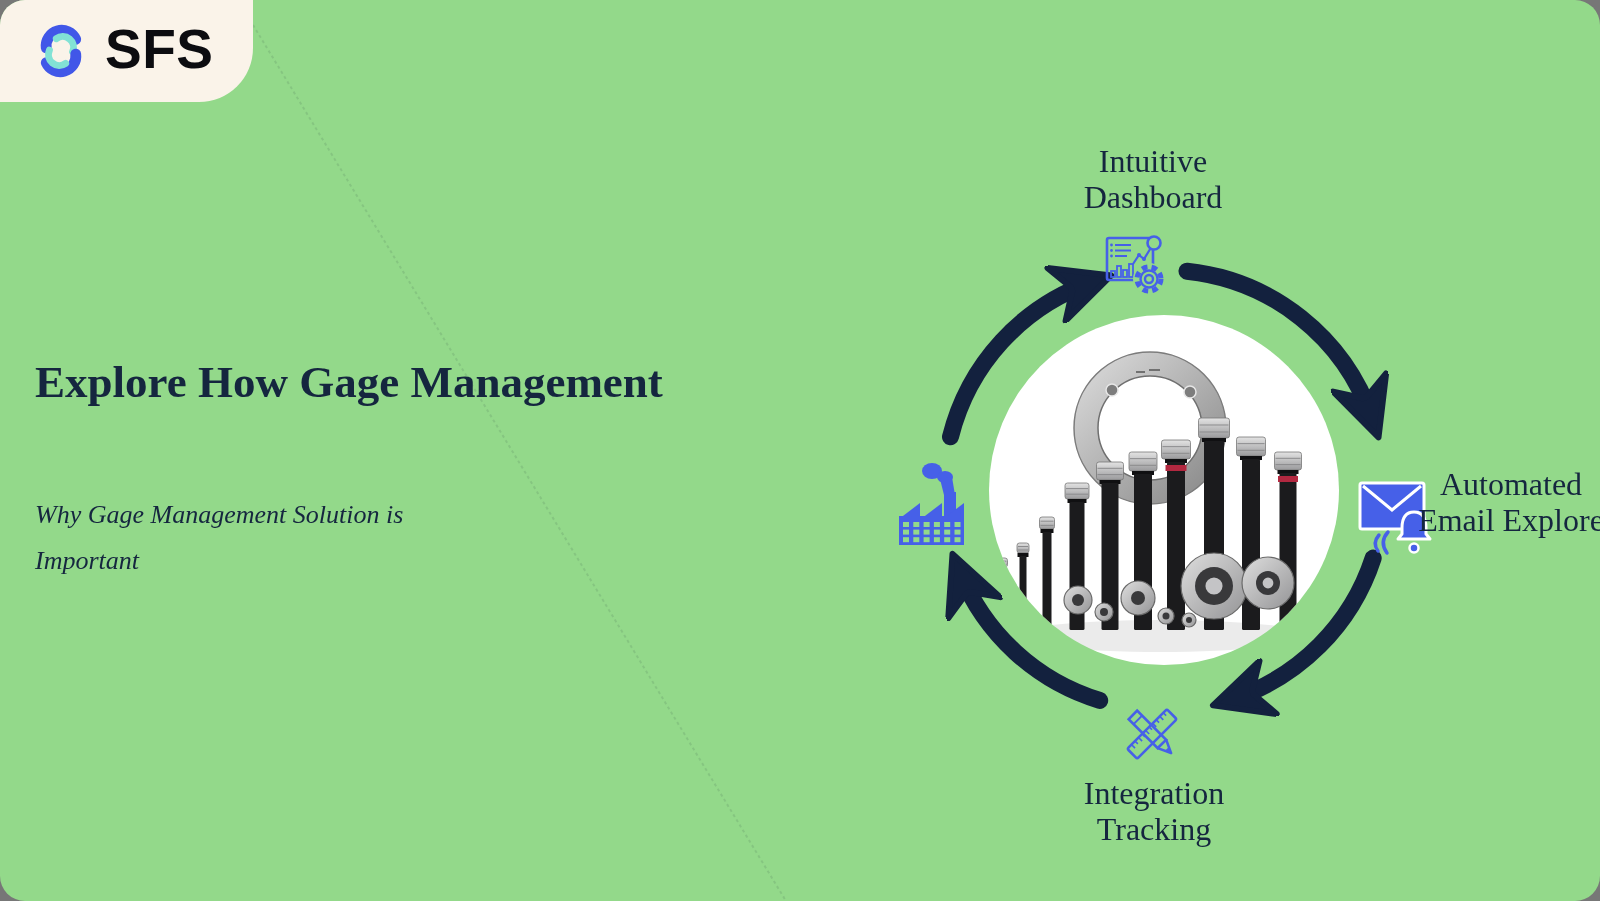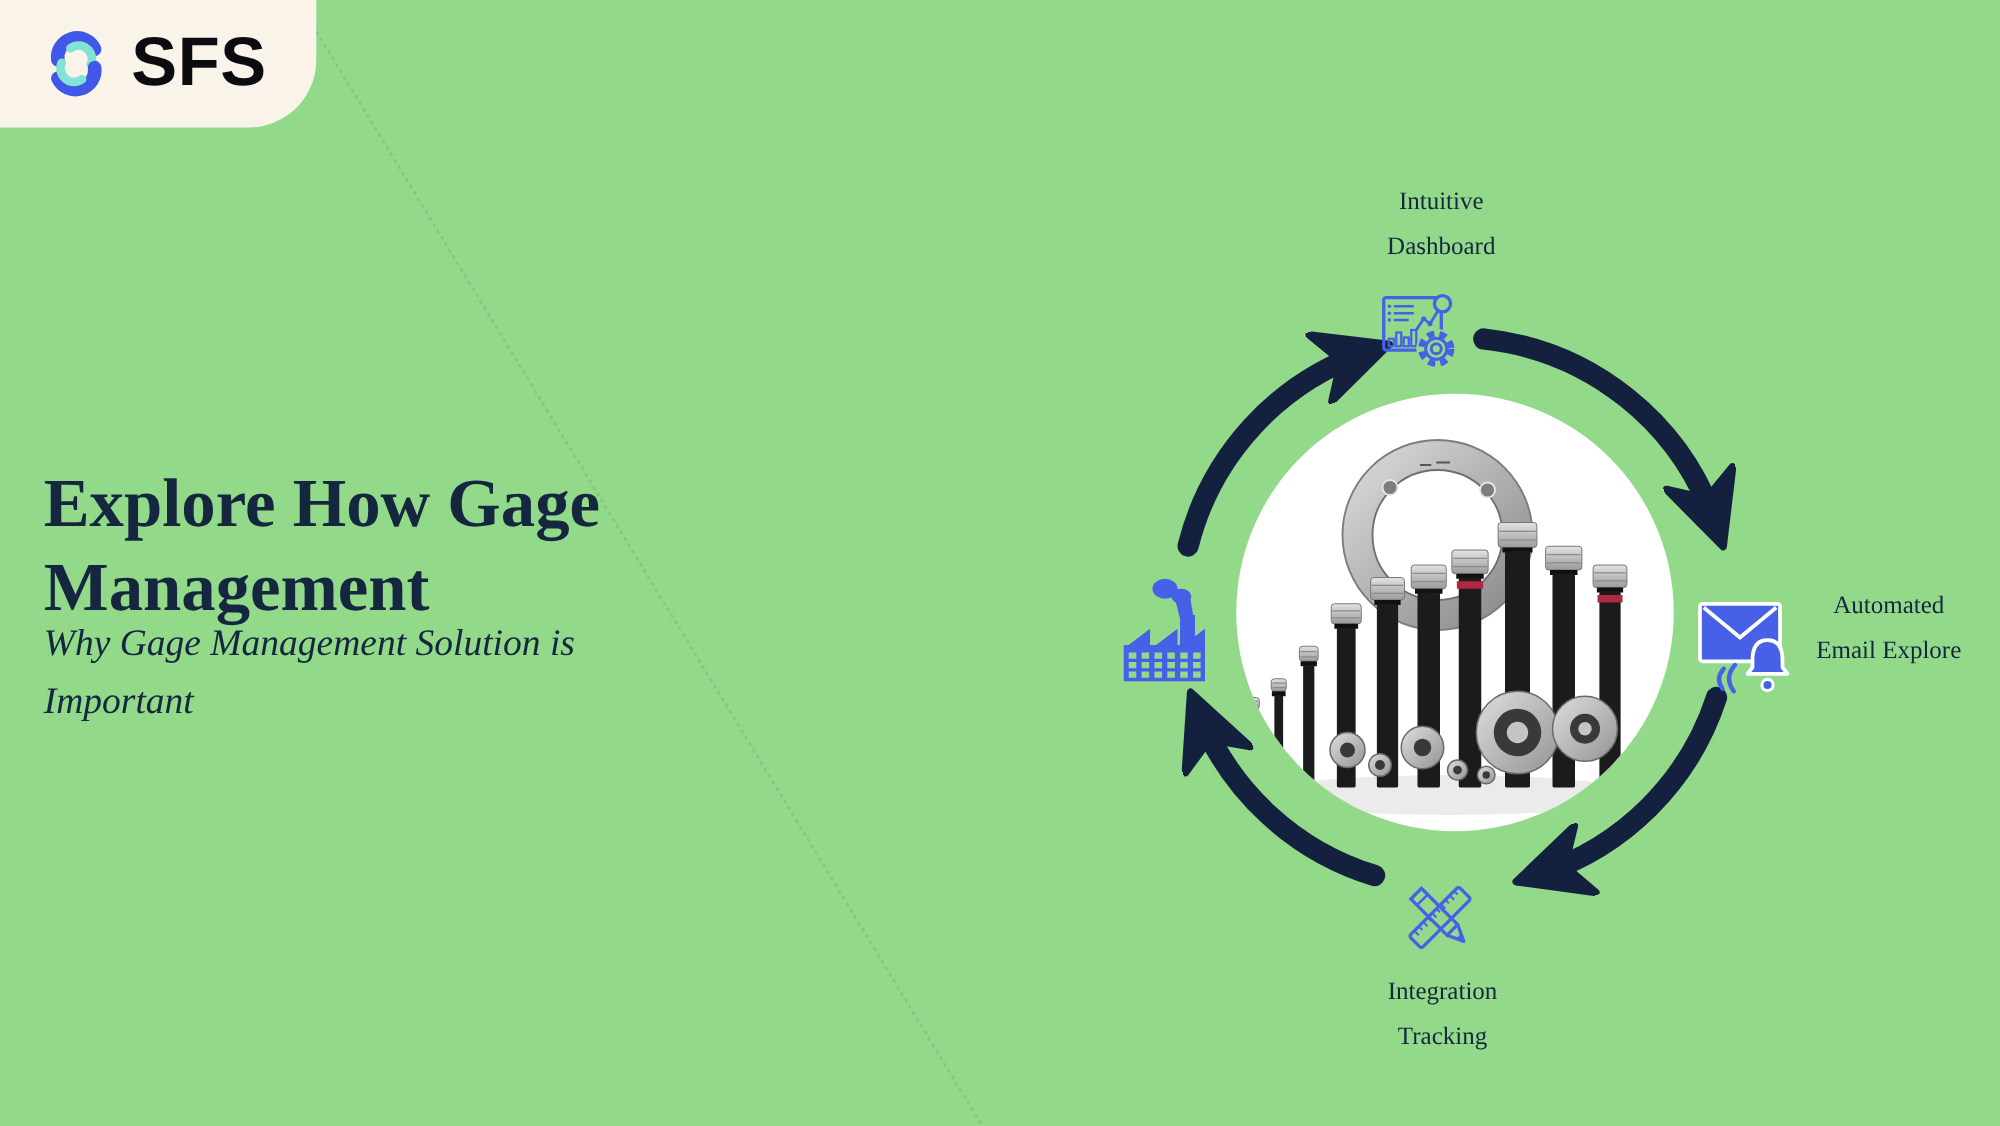--- a/index.html
+++ b/index.html
@@ -1,46 +1,47 @@
 <!DOCTYPE html>
 <html style="--bg: #93D98A; --navy: #15263F; --arrow: #13213E; --iconblue: #4660E8; --cream: #FAF3E9; --mkblue: #4157E8; --mkteal: #82E2D5;"><head>
 <meta charset="utf-8">
 <style>
   html,body{margin:0;padding:0;background:#777;}
   .canvas{
     position:relative; width:1600px; height:901px; overflow:hidden;
     background:var(--bg,#93D98A);
     font-family:"Liberation Serif","DejaVu Serif",serif;
+    border-radius:25px;
   }
   .scene{position:absolute;left:0;top:0;width:1600px;height:901px;}
   .arc{fill:none;stroke:var(--arrow,#13213E);stroke-width:17;stroke-linecap:round;}
   .ah{fill:var(--arrow,#13213E);stroke:var(--arrow,#13213E);stroke-linejoin:round;}
   .ic{stroke:var(--iconblue,#4660E8);fill:none;}
   .icf{fill:var(--iconblue,#4660E8);}
   .bgfill{fill:var(--bg,#93D98A);}
   .logo-card{
     position:absolute;left:0;top:0;width:253px;height:102px;
     background:var(--cream,#FAF3E9);border-radius:0 0 54px 0;
     display:flex;align-items:center;gap:13px;padding-left:30px;box-sizing:border-box;
   }
   .logo-text{
     font-family:"Liberation Sans",sans-serif;font-weight:700;font-size:55px;
     letter-spacing:0.5px;color:#0c0c10;line-height:1;padding-bottom:4px;
   }
   .headline{
     position:absolute;left:35px;top:349px;width:760px;
-    font-size:55px;line-height:67px;font-weight:700;color:var(--navy,#15263F);margin-top:20px;
+    font-size:45px;line-height:67px;font-weight:700;color:var(--navy,#15263F);
   }
   .subtitle{
     position:absolute;left:35px;top:492px;width:600px;
-    font-size:30px;line-height:46px;font-style:italic;font-weight:500;color:var(--navy,#15263F);
+    font-size:26px;line-height:46px;font-style:italic;font-weight:500;color:var(--navy,#15263F);
   }
   .step-label{
     position:absolute;transform:translateX(-50%);text-align:center;
-    font-size:20px;line-height:36px;font-weight:500;color:var(--navy,#15263F);white-space:nowrap;
+    font-size:32px;line-height:36px;font-weight:500;color:var(--navy,#15263F);white-space:nowrap;
   }
 </style>
 </head>
 <body>
 
 <div class="canvas">
 
   <svg class="scene" viewBox="0 0 1600 901" aria-hidden="true">
     <defs>
       <marker id="ah" viewBox="-34 -30 70 60" refX="10" refY="0" markerWidth="70" markerHeight="60" markerUnits="userSpaceOnUse" orient="auto">

